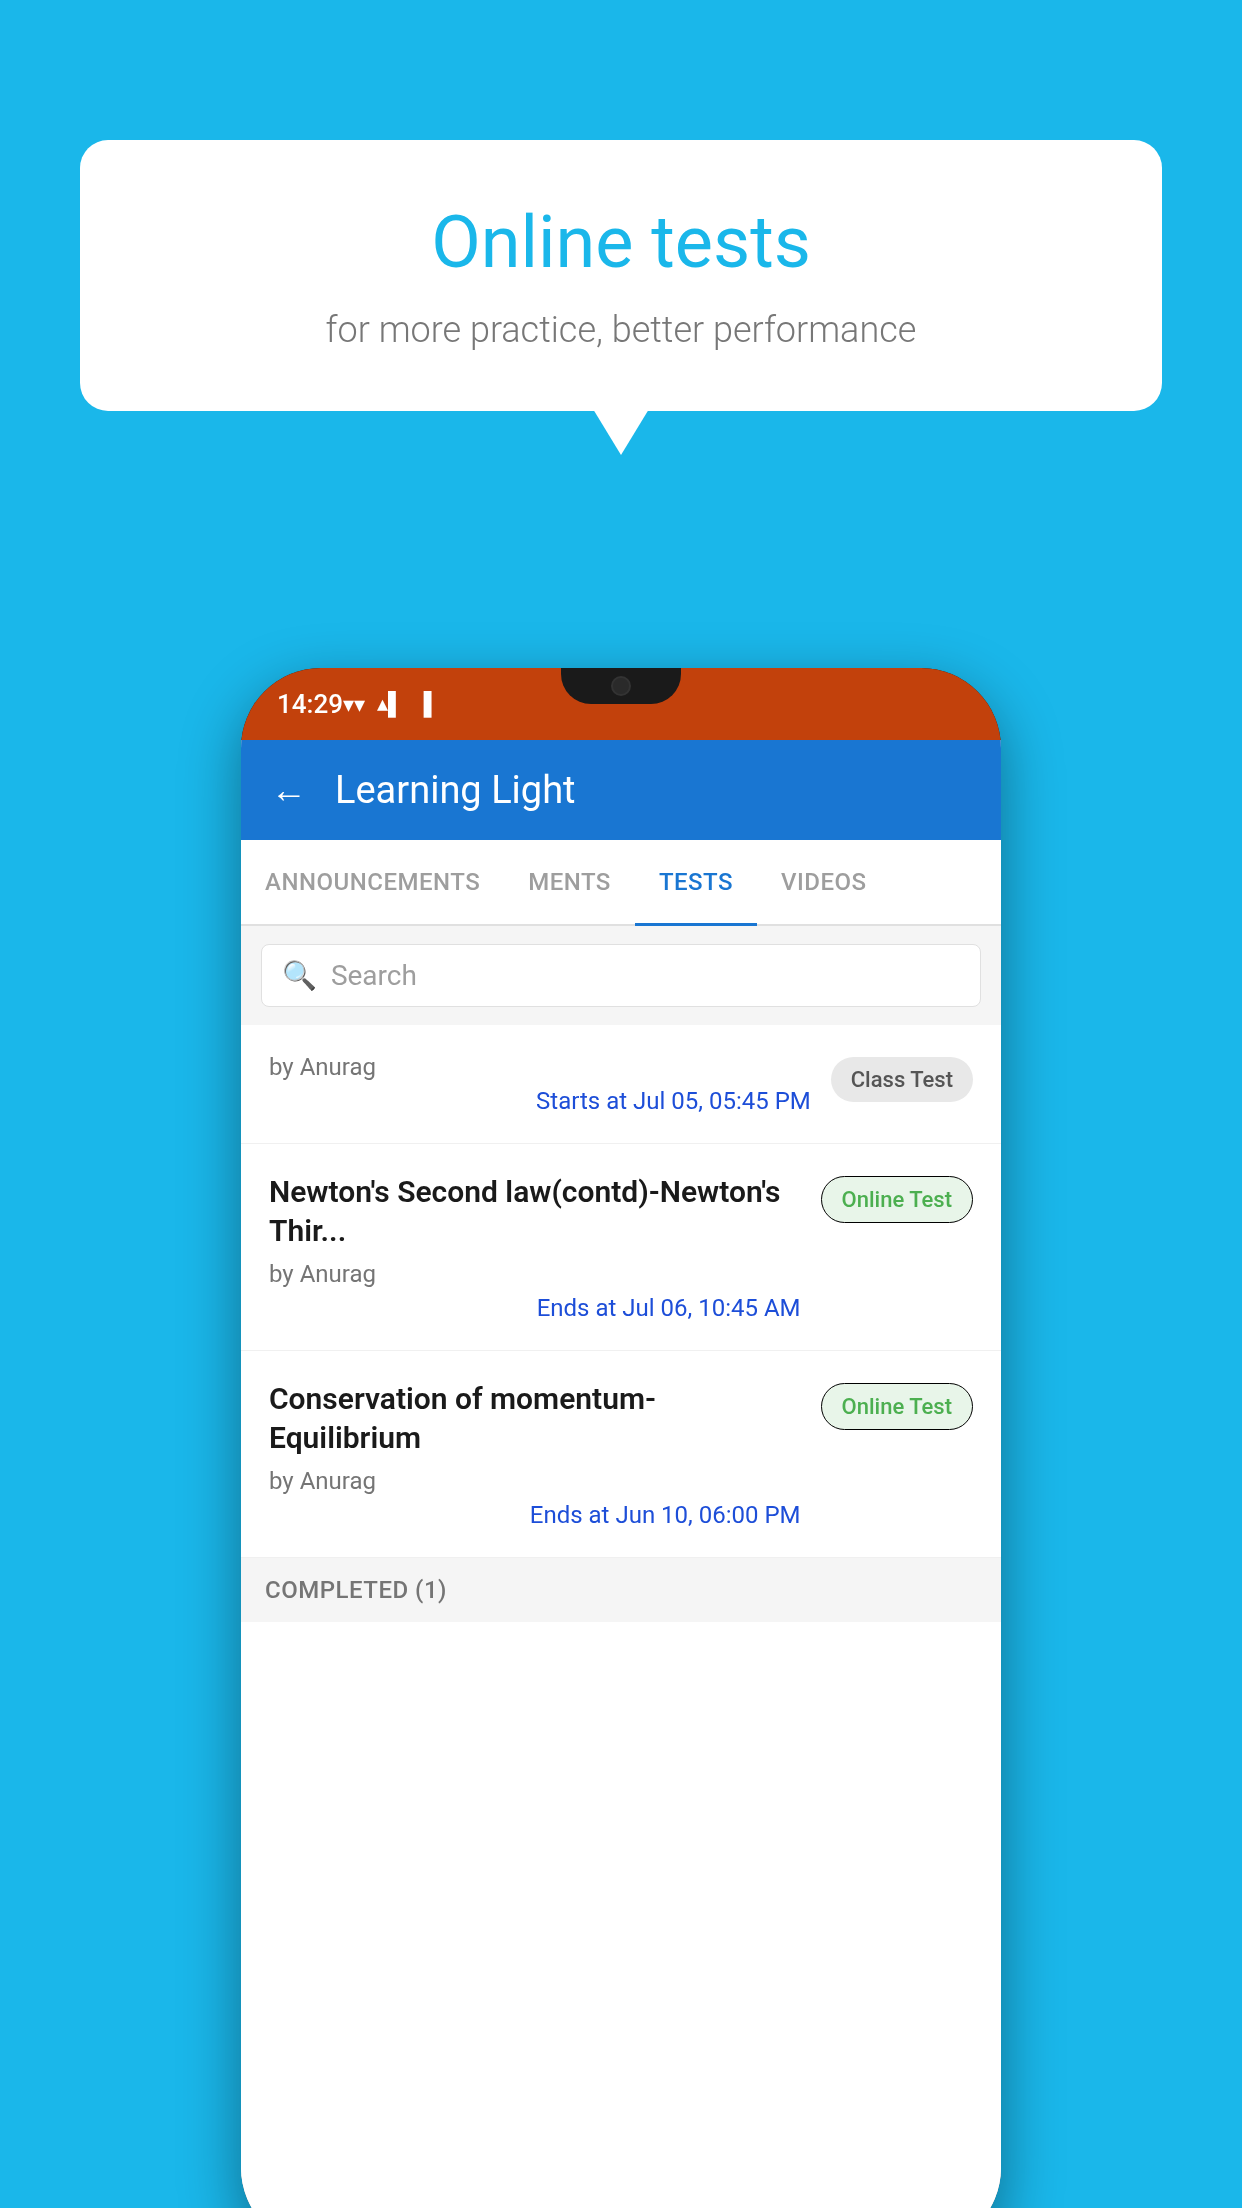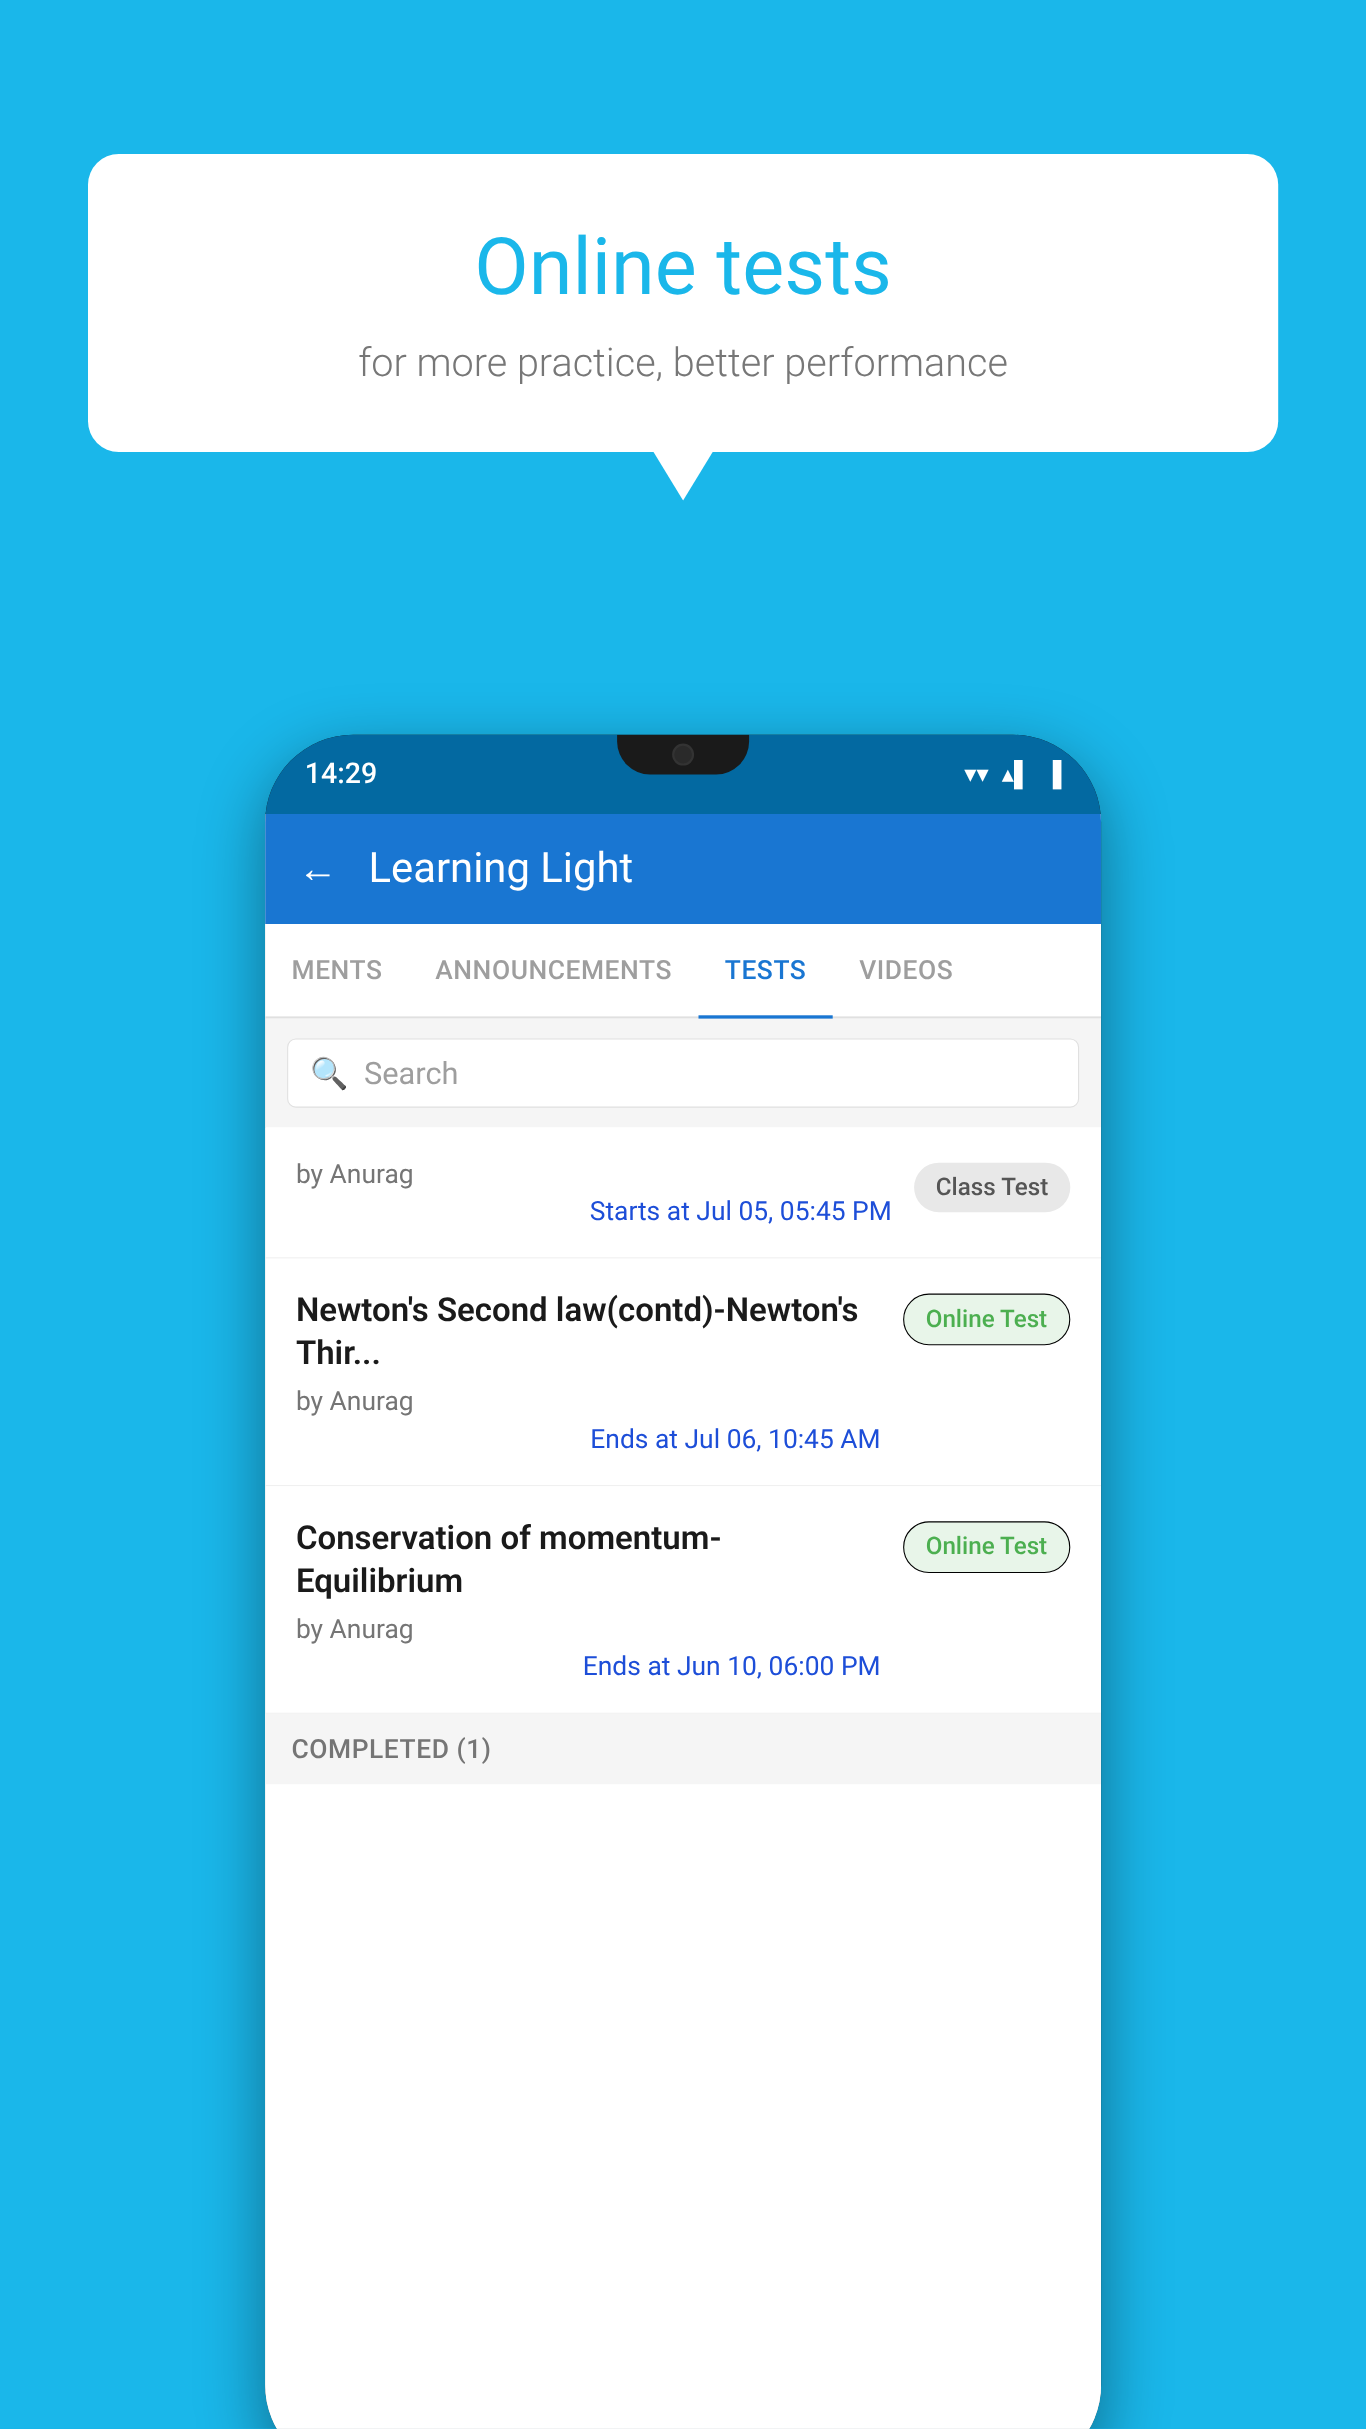--- a/index.html
+++ b/index.html
@@ -64,25 +64,24 @@
       height: 1580px;
       background: #1a1a1a;
       border-radius: 80px;
       padding: 0;
       box-shadow: 0 20px 60px rgba(0,0,0,0.4);
       overflow: hidden;
     }
 
     
     .phone-status-bar {
-      background: #0369a1;
+      background: #c2410c;
       height: 72px;
       display: flex;
       align-items: center;
-      justify-content: space-between;
       padding: 0 36px;
       position: relative;
     }
     .status-time {
       color: white;
       font-size: 26px;
       font-weight: 500;
     }
     .status-icons {
       display: flex;
@@ -315,24 +314,24 @@
 
   <div class="app-content">
 
     <div class="app-bar">
       <span class="back-arrow">←</span>
       <span class="app-bar-title">Learning Light</span>
     </div>
 
     <div class="tabs-bar">
       <div class="tab">
+        <span>ANNOUNCEMENTS</span>
+      </div>
+      <div class="tab">
         <span>MENTS</span>
-      </div>
-      <div class="tab">
-        <span>ANNOUNCEMENTS</span>
       </div>
       <div class="tab active">
         <span>TESTS</span>
       </div>
       <div class="tab">
         <span>VIDEOS</span>
       </div>
     </div>
 
     <div class="search-container">

